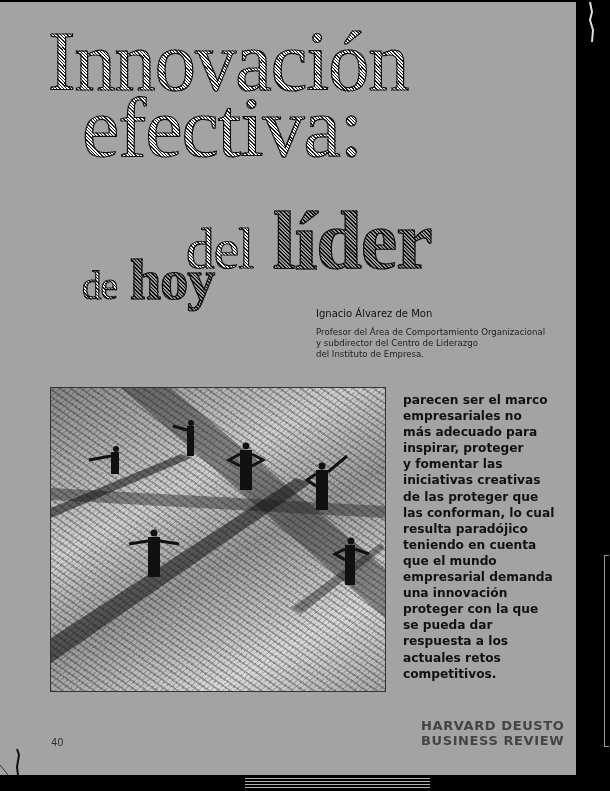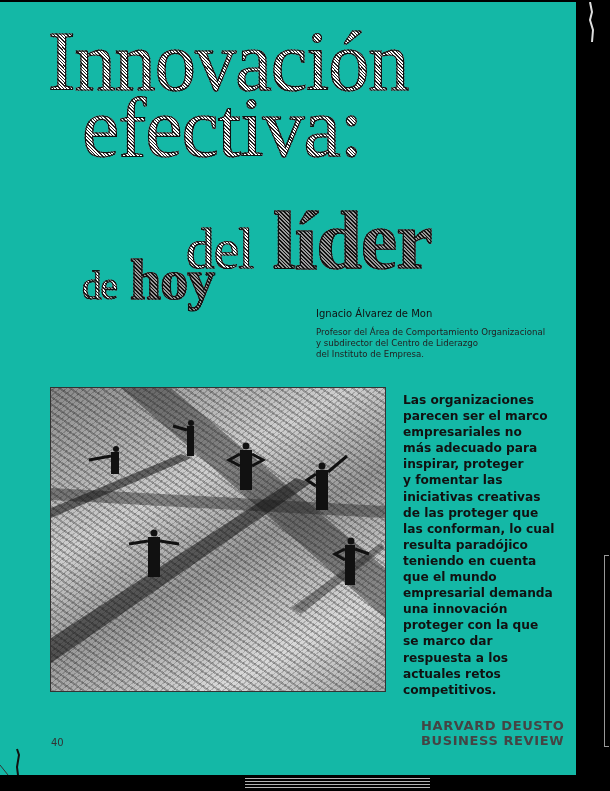--- a/index.html
+++ b/index.html
@@ -2,21 +2,21 @@
 <html><head>
   <meta charset="utf-8">
   <style>
     html, body { margin:0; padding:0; }
     body {
       width:610px; height:791px; background:#000; position:relative; overflow:hidden;
       font-family:"DejaVu Sans", sans-serif;
     }
     .page {
       position:absolute; left:0; top:2px; width:576px; height:773px;
-      background:#14b8a6; overflow:hidden;
+      background:#a3a3a3; overflow:hidden;
     }
     .title-line {
       position:absolute; font-family:"DejaVu Serif", "Liberation Serif", serif;
       color:transparent; white-space:nowrap; line-height:1;
       background:
         repeating-linear-gradient(45deg, #222 0 1px, #fff 1px 2.4px),
         repeating-linear-gradient(-45deg, #555 0 1px, transparent 1px 3px);
       -webkit-background-clip:text; background-clip:text;
       -webkit-text-stroke:1.2px #111;
       letter-spacing:-1px;
@@ -138,36 +138,35 @@
 
         <circle cx="300" cy="153" r="3.5"></circle>
           <rect x="294" y="157" width="10" height="40"></rect>
         <path d="M294 161 L284 166 L294 172" stroke="#111" stroke-width="3" fill="none"></path>
         <line x1="304" y1="161" x2="318" y2="166" stroke="#111" stroke-width="3"></line>
       </g>
     </svg>
   </div>
 
   <div class="abstract">
-    <div>Las organizaciones</div>
     <div>parecen ser el marco</div>
     <div>empresariales no</div>
     <div>más adecuado para</div>
     <div>inspirar, proteger</div>
     <div>y fomentar las</div>
     <div>iniciativas creativas</div>
     <div>de las proteger que</div>
     <div>las conforman, lo cual</div>
     <div>resulta paradójico</div>
     <div>teniendo en cuenta</div>
     <div>que el mundo</div>
     <div>empresarial demanda</div>
     <div>una innovación</div>
     <div>proteger con la que</div>
-    <div>se marco dar</div>
+    <div>se pueda dar</div>
     <div>respuesta a los</div>
     <div>actuales retos</div>
     <div>competitivos.</div>
   </div>
 
   <div class="page-num">40</div>
   <div class="journal">HARVARD DEUSTO BUSINESS REVIEW</div>
 
   <svg class="scan-mark" viewBox="0 0 20 30">
     <path d="M17 2 L19 8 L17 20 L18 28" stroke="#111" stroke-width="2" fill="none"></path>

